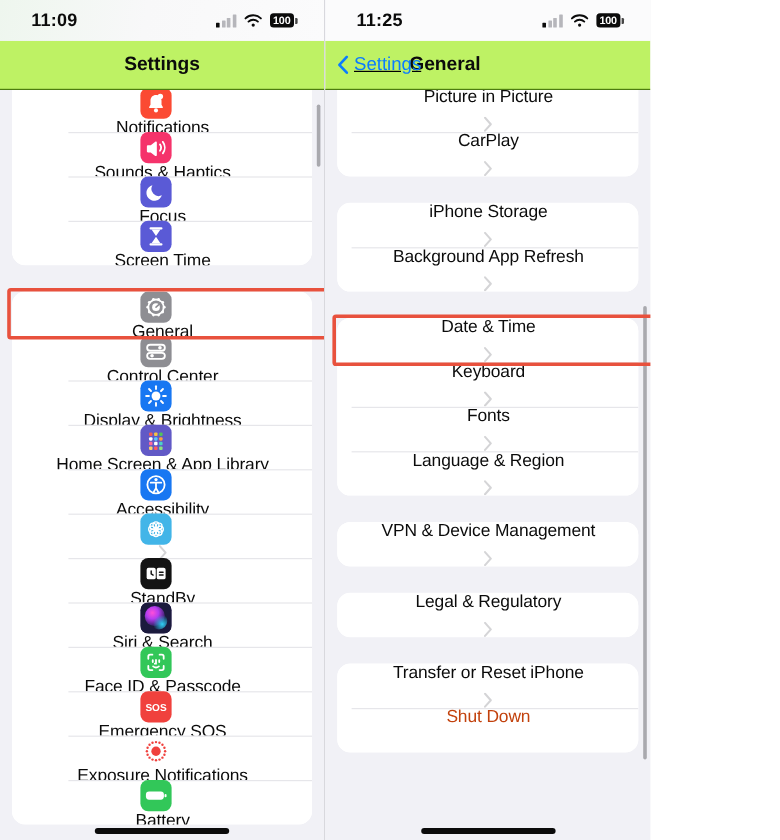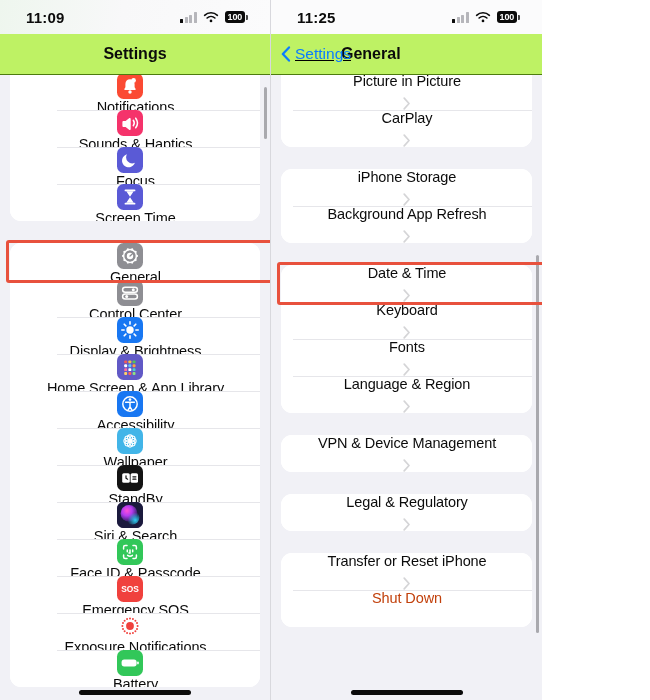--- a/index.html
+++ b/index.html
@@ -345,21 +345,20 @@
                 <ellipse cx="15.55" cy="15.55" rx="2.5" ry="2.5" fill="none" stroke="#ffffff" stroke-width="1.1"></ellipse>
                 <ellipse cx="13.00" cy="16.60" rx="2.5" ry="2.5" fill="none" stroke="#ffffff" stroke-width="1.1"></ellipse>
                 <ellipse cx="10.45" cy="15.55" rx="2.5" ry="2.5" fill="none" stroke="#ffffff" stroke-width="1.1"></ellipse>
                 <ellipse cx="9.40" cy="13.00" rx="2.5" ry="2.5" fill="none" stroke="#ffffff" stroke-width="1.1"></ellipse>
                 <ellipse cx="10.45" cy="10.45" rx="2.5" ry="2.5" fill="none" stroke="#ffffff" stroke-width="1.1"></ellipse>
                 <ellipse cx="13.00" cy="9.40" rx="2.5" ry="2.5" fill="none" stroke="#ffffff" stroke-width="1.1"></ellipse>
                 <ellipse cx="15.55" cy="10.45" rx="2.5" ry="2.5" fill="none" stroke="#ffffff" stroke-width="1.1"></ellipse>
                 <circle cx="13" cy="13" r="2.1" fill="#ffffff"></circle>
               </svg>
             </span>
-            <span class="row-label">Wallpaper</span>
             <svg class="chev" viewBox="0 0 8 13">
               <path d="M1.2 1.1 6 6.5l-4.8 5.4" fill="none" stroke="#9b9ba0" stroke-width="1.7" stroke-linecap="round" stroke-linejoin="round"></path>
             </svg>
           </div>
           <div class="row">
             <span class="row-icon" style="background:#131313">
               <svg class="gl" viewBox="0 0 26 26">
                 <rect x="5.2" y="8.2" width="7.6" height="9.6" rx="1.6" fill="#ffffff"></rect>
                 <rect x="13.6" y="8.2" width="7.4" height="9.6" rx="1.6" fill="#ffffff"></rect>
                 <path d="M9 10.8v2.4l1.6 1" stroke="#131313" stroke-width="1.2" fill="none" stroke-linecap="round"></path>

